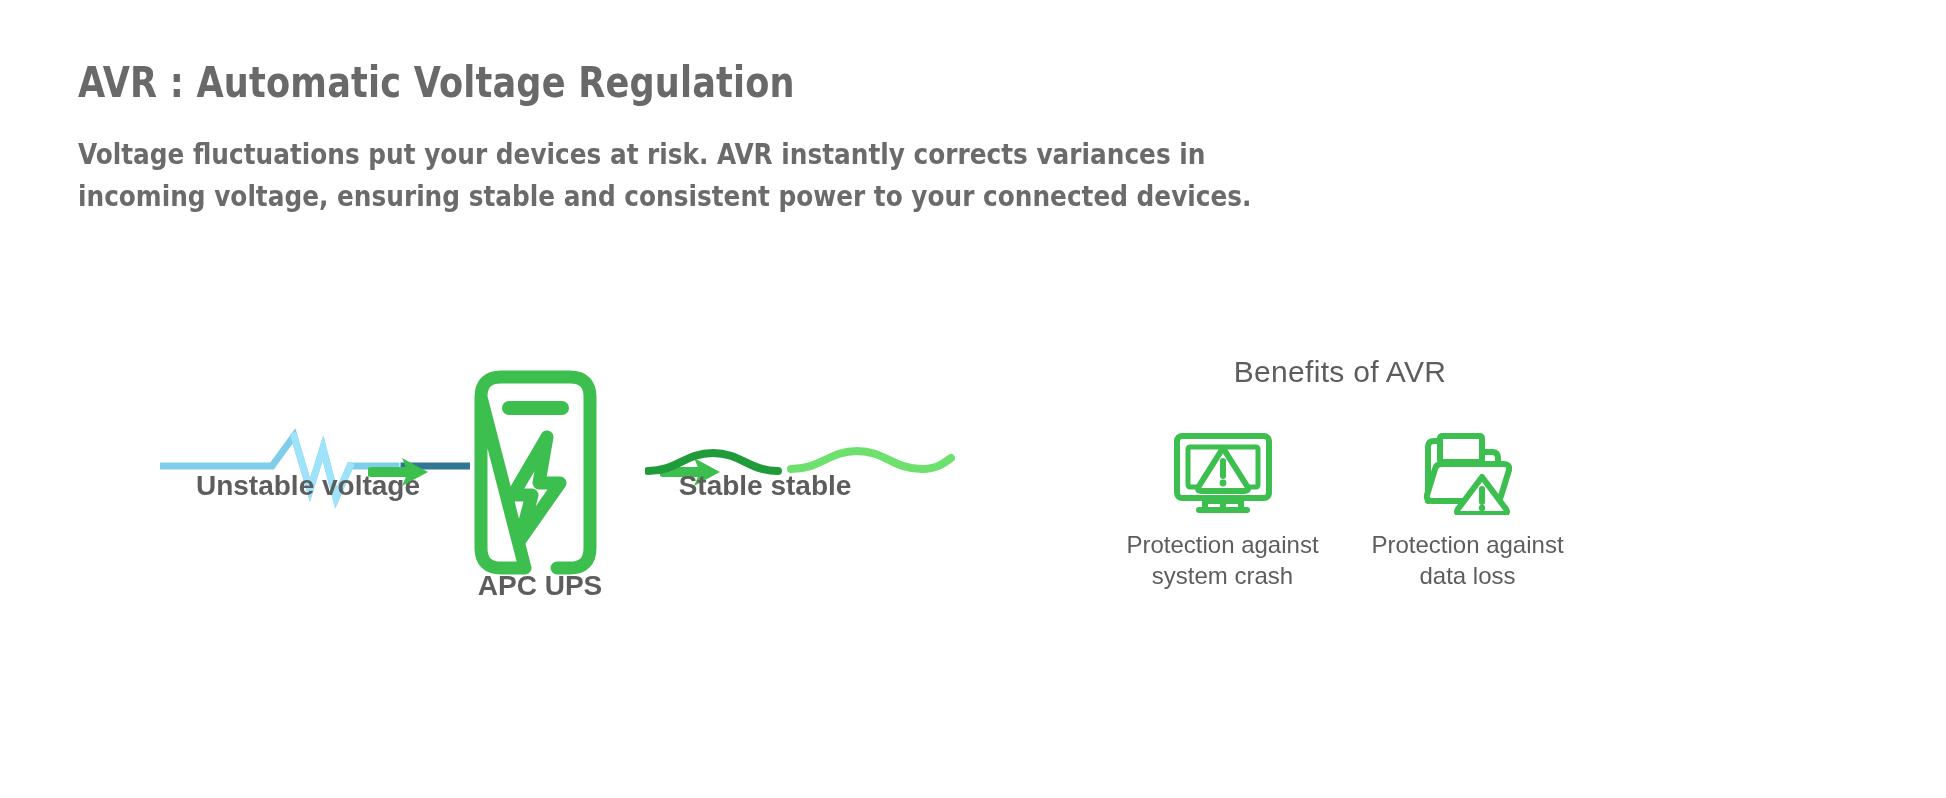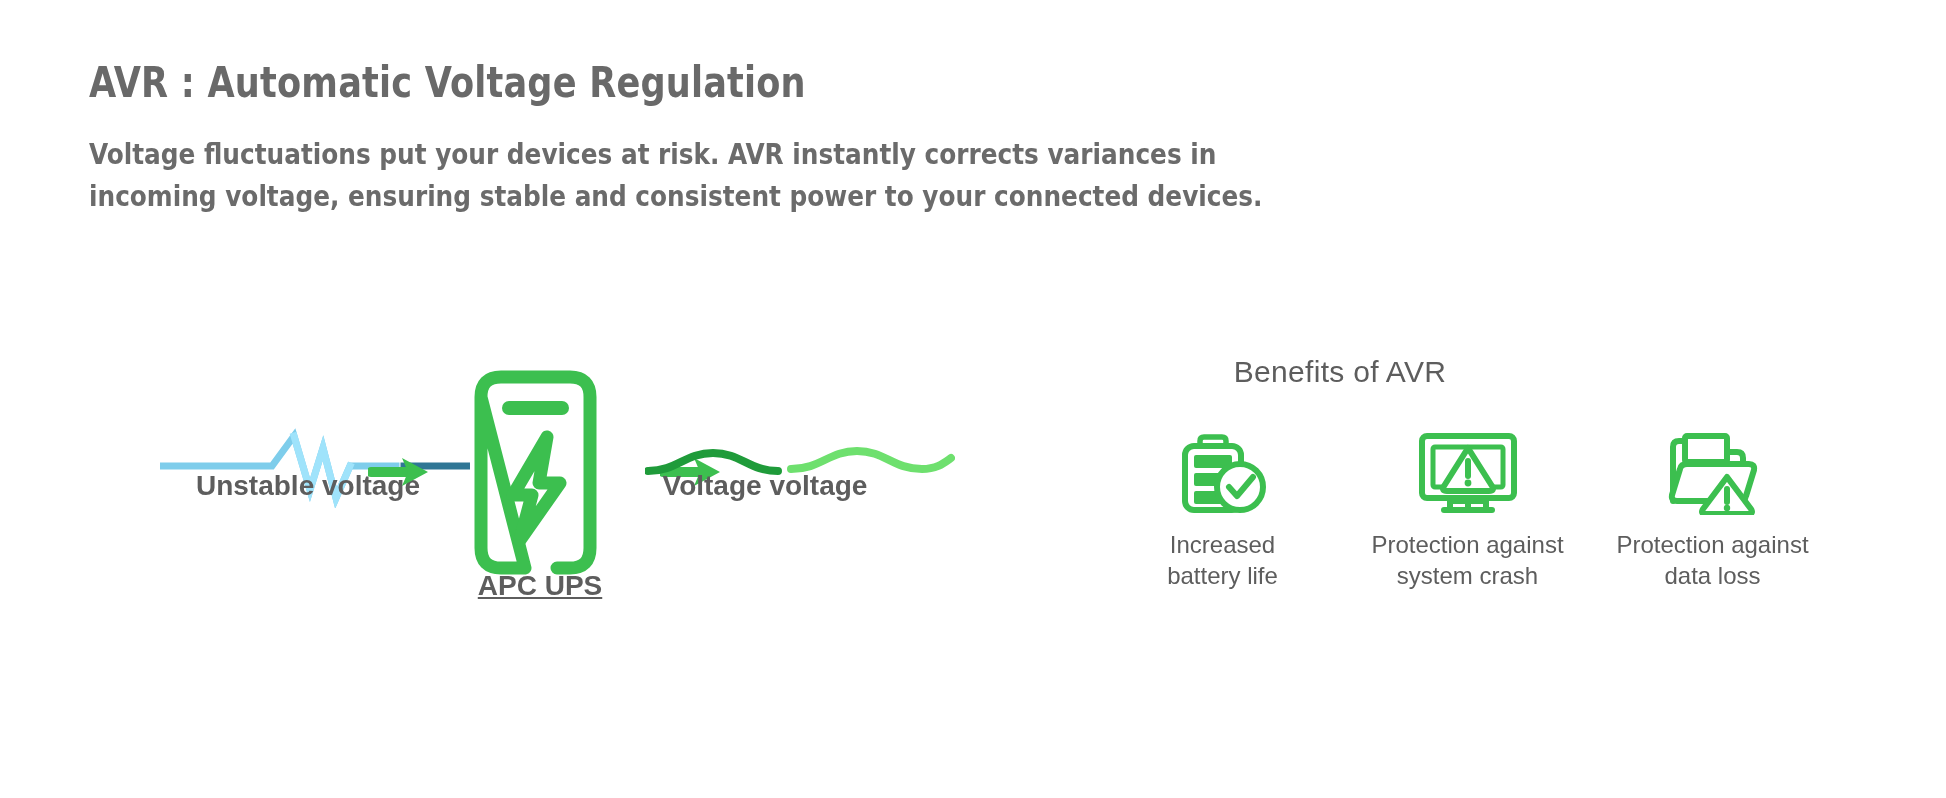--- a/index.html
+++ b/index.html
@@ -10,21 +10,21 @@
   body {
     width: 1946px;
     height: 798px;
     position: relative;
     overflow: hidden;
     font-family: "Liberation Sans", sans-serif;
     -webkit-font-smoothing: antialiased;
   }
 
   
-  #header { position: absolute; left: 78px; top: 58px; width: 1400px; margin-left: 11px; }
+  #header { position: absolute; left: 78px; top: 58px; width: 1400px; }
   #page-title {
     font-family: "DejaVu Sans Condensed", "Liberation Sans Narrow", "Liberation Sans", sans-serif;
     font-weight: 700;
     font-size: 42px;
     letter-spacing: 0.2px;
     color: #696969;
     margin: 0;
     transform: scaleX(0.93);
     transform-origin: left center;
     white-space: nowrap;
@@ -56,21 +56,21 @@
 
   
   #unstable-wave { position: absolute; left: 160px; top: 98px; }
   #unstable-label { left: 168px; top: 140px; width: 280px; text-align: center; }
 
   
   #arrow-left { position: absolute; left: 368px; top: 125px; }
 
   
   #ups-device { position: absolute; left: 468px; top: 35px; }
-  #ups-label { left: 400px; top: 240px; width: 280px; text-align: center; text-decoration: underline; }
+  #ups-label { left: 400px; top: 240px; width: 280px; text-align: center; }
 
   
   #arrow-right { position: absolute; left: 660px; top: 125px; }
 
   
   #stable-wave { position: absolute; left: 645px; top: 95px; }
   #stable-label { left: 555px; top: 140px; width: 420px; text-align: center; }
 
   
   #benefits { position: absolute; left: 1100px; top: 355px; width: 800px; }
@@ -151,44 +151,28 @@
       <path d="M34,3 L60,17 L34,31 L40,17 Z" fill="#3cbf4f"></path>
     </svg>
   </div>
 
   <div id="stable-wave">
     <svg width="310" height="80" viewBox="0 0 310 80">
       <path d="M3,46 C32,46 40,28 68,28 C96,28 104,46 133,46" fill="none" stroke="#1f9b3a" stroke-width="8" stroke-linecap="round"></path>
       <path d="M146,44 C176,44 184,26 212,26 C240,26 248,44 277,44 C292,44 299,38 306,33" fill="none" stroke="#6ee06e" stroke-width="8" stroke-linecap="round"></path>
     </svg>
   </div>
-  <div class="flow-label" id="stable-label">Voltage voltage</div>
+  <div class="flow-label" id="stable-label">Stable stable</div>
 </div>
 
 <div id="benefits">
   <div id="benefits-heading">Benefits of AVR</div>
 
   <div id="benefit-list">
 
-    <div class="benefit-item">
-      <div class="benefit-icon">
-        <svg width="96" height="84" viewBox="0 0 96 84">
-          <path d="M25,15 L25,10 Q25,6 29,6 L47,6 Q51,6 51,10 L51,15" fill="none" stroke="#3cbf4f" stroke-width="5.5" stroke-linecap="round"></path>
-          <rect x="10" y="15" width="56" height="64" rx="9" fill="none" stroke="#3cbf4f" stroke-width="6"></rect>
-          <rect x="19" y="24" width="38" height="13" rx="2" fill="#3cbf4f"></rect>
-          <rect x="19" y="42" width="38" height="13" rx="2" fill="#3cbf4f"></rect>
-          <rect x="19" y="60" width="38" height="13" rx="2" fill="#3cbf4f"></rect>
-          <circle cx="65" cy="56" r="24" fill="#ffffff"></circle>
-          <circle cx="65" cy="56" r="23" fill="none" stroke="#3cbf4f" stroke-width="6"></circle>
-          <path d="M54,56 L62,65 L78,46" fill="none" stroke="#3cbf4f" stroke-width="6" stroke-linecap="round" stroke-linejoin="round"></path>
-        </svg>
-      </div>
-      <div class="benefit-label">Increased
-battery life</div>
-    </div>
 
     <div class="benefit-item">
       <div class="benefit-icon">
         <svg width="104" height="84" viewBox="0 0 104 84">
           <rect x="6" y="5" width="92" height="62" rx="5" fill="none" stroke="#3cbf4f" stroke-width="6"></rect>
           <rect x="17" y="16" width="70" height="40" rx="2" fill="none" stroke="#3cbf4f" stroke-width="5"></rect>
           <path d="M52,67 L52,78" fill="none" stroke="#3cbf4f" stroke-width="6"></path>
           <path d="M28,79 L76,79" fill="none" stroke="#3cbf4f" stroke-width="6" stroke-linecap="round"></path>
           <path d="M34,79 L34,70 L70,70 L70,79" fill="none" stroke="#3cbf4f" stroke-width="6" stroke-linejoin="round"></path>
           <path d="M52,17 L76,55 Q79,60 73,60 L31,60 Q25,60 28,55 Z" fill="#ffffff" stroke="#3cbf4f" stroke-width="6" stroke-linejoin="round"></path>

